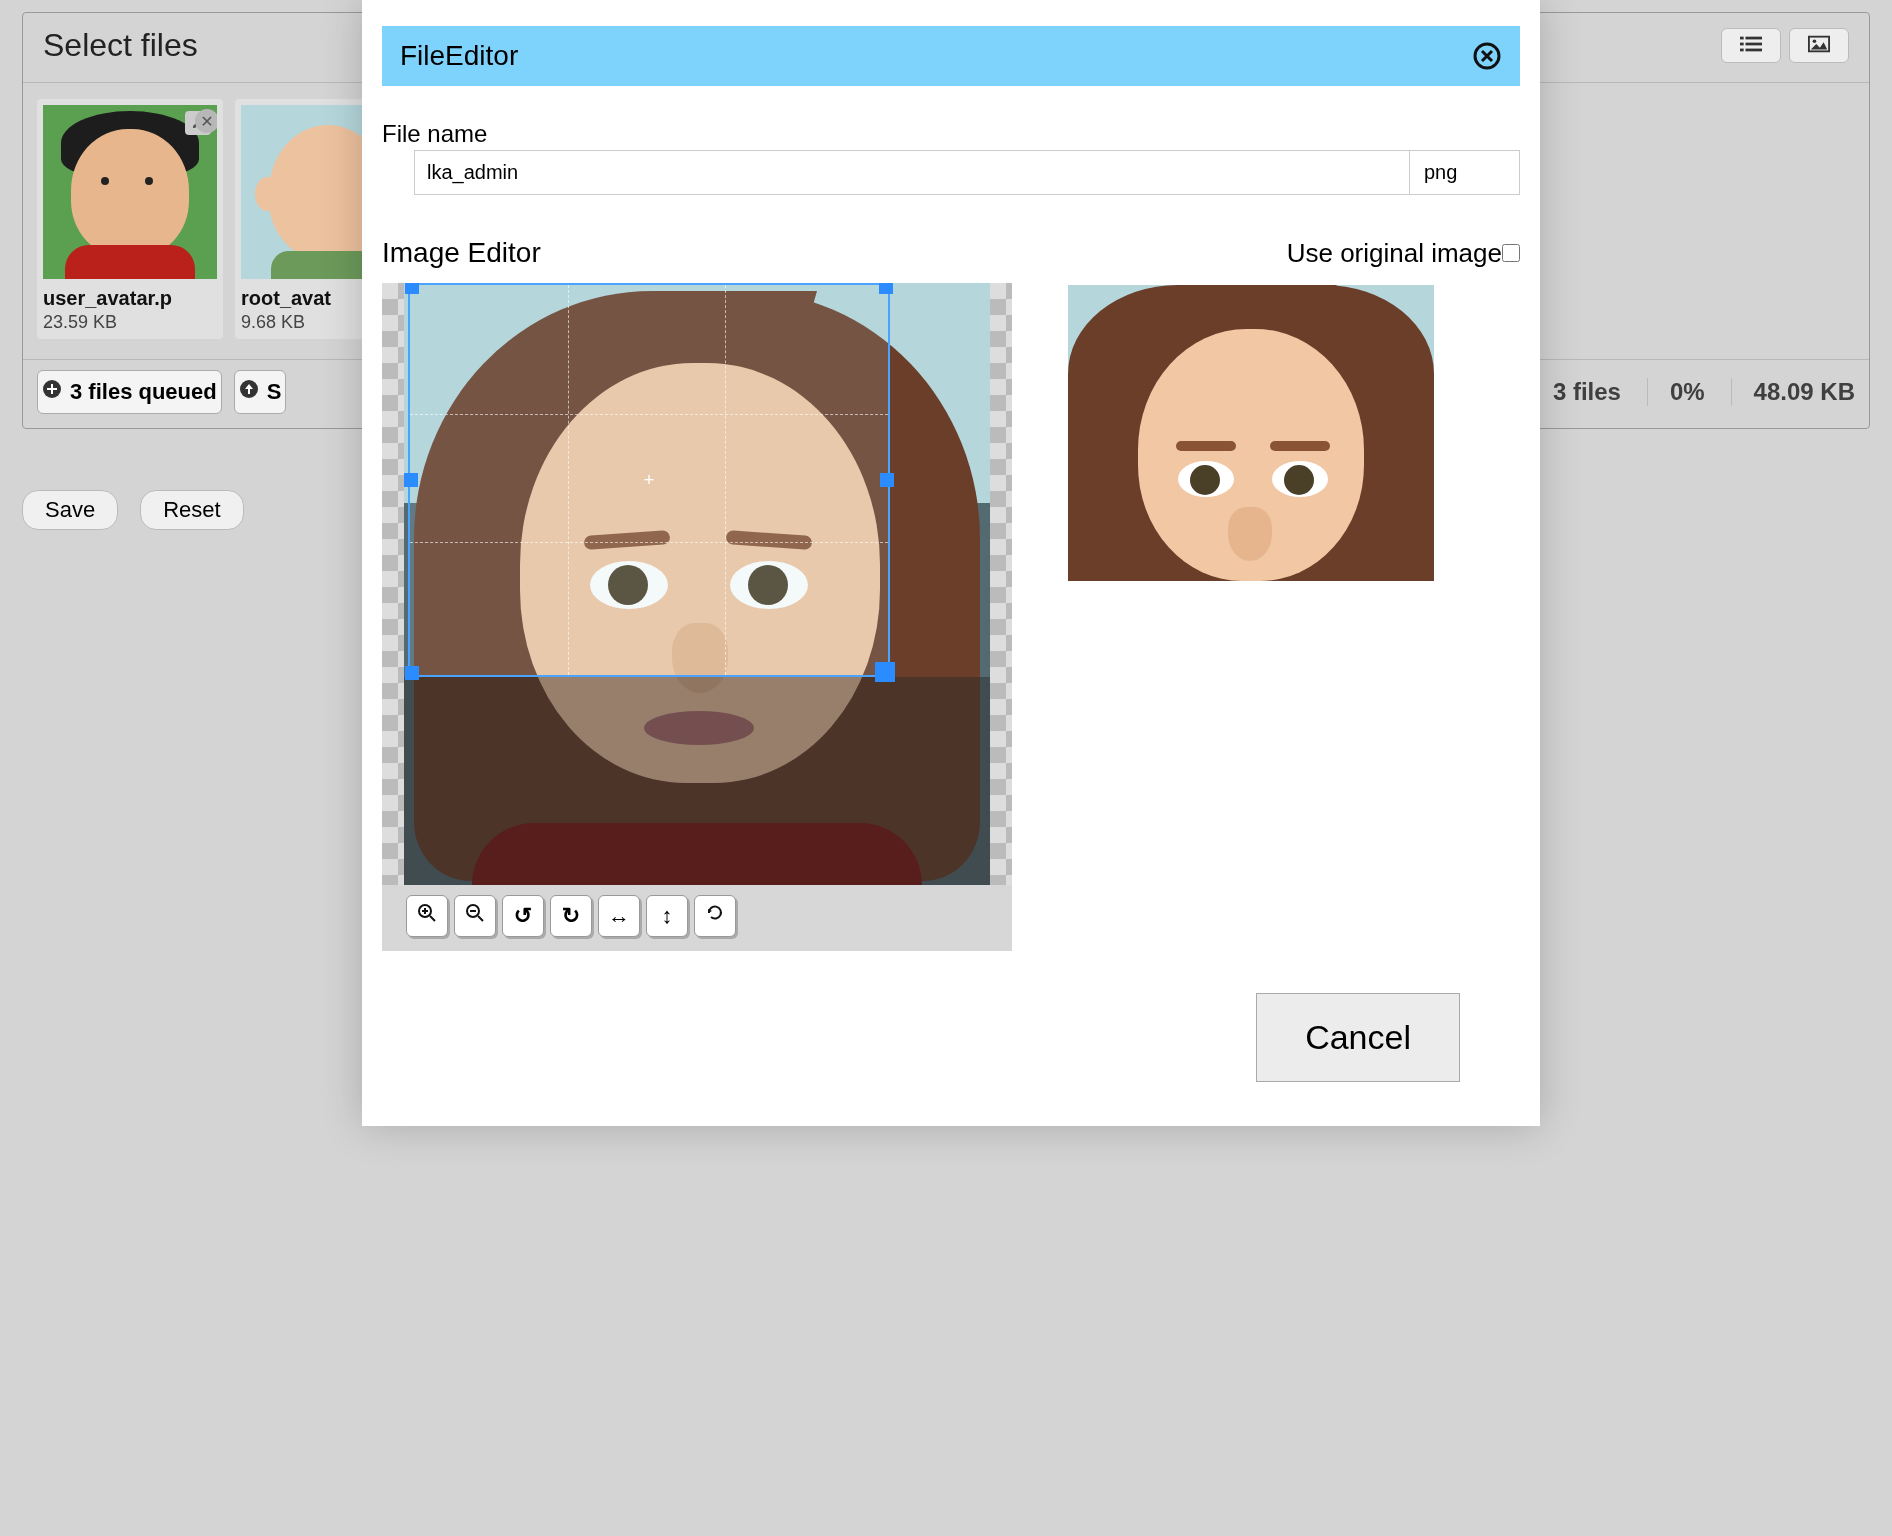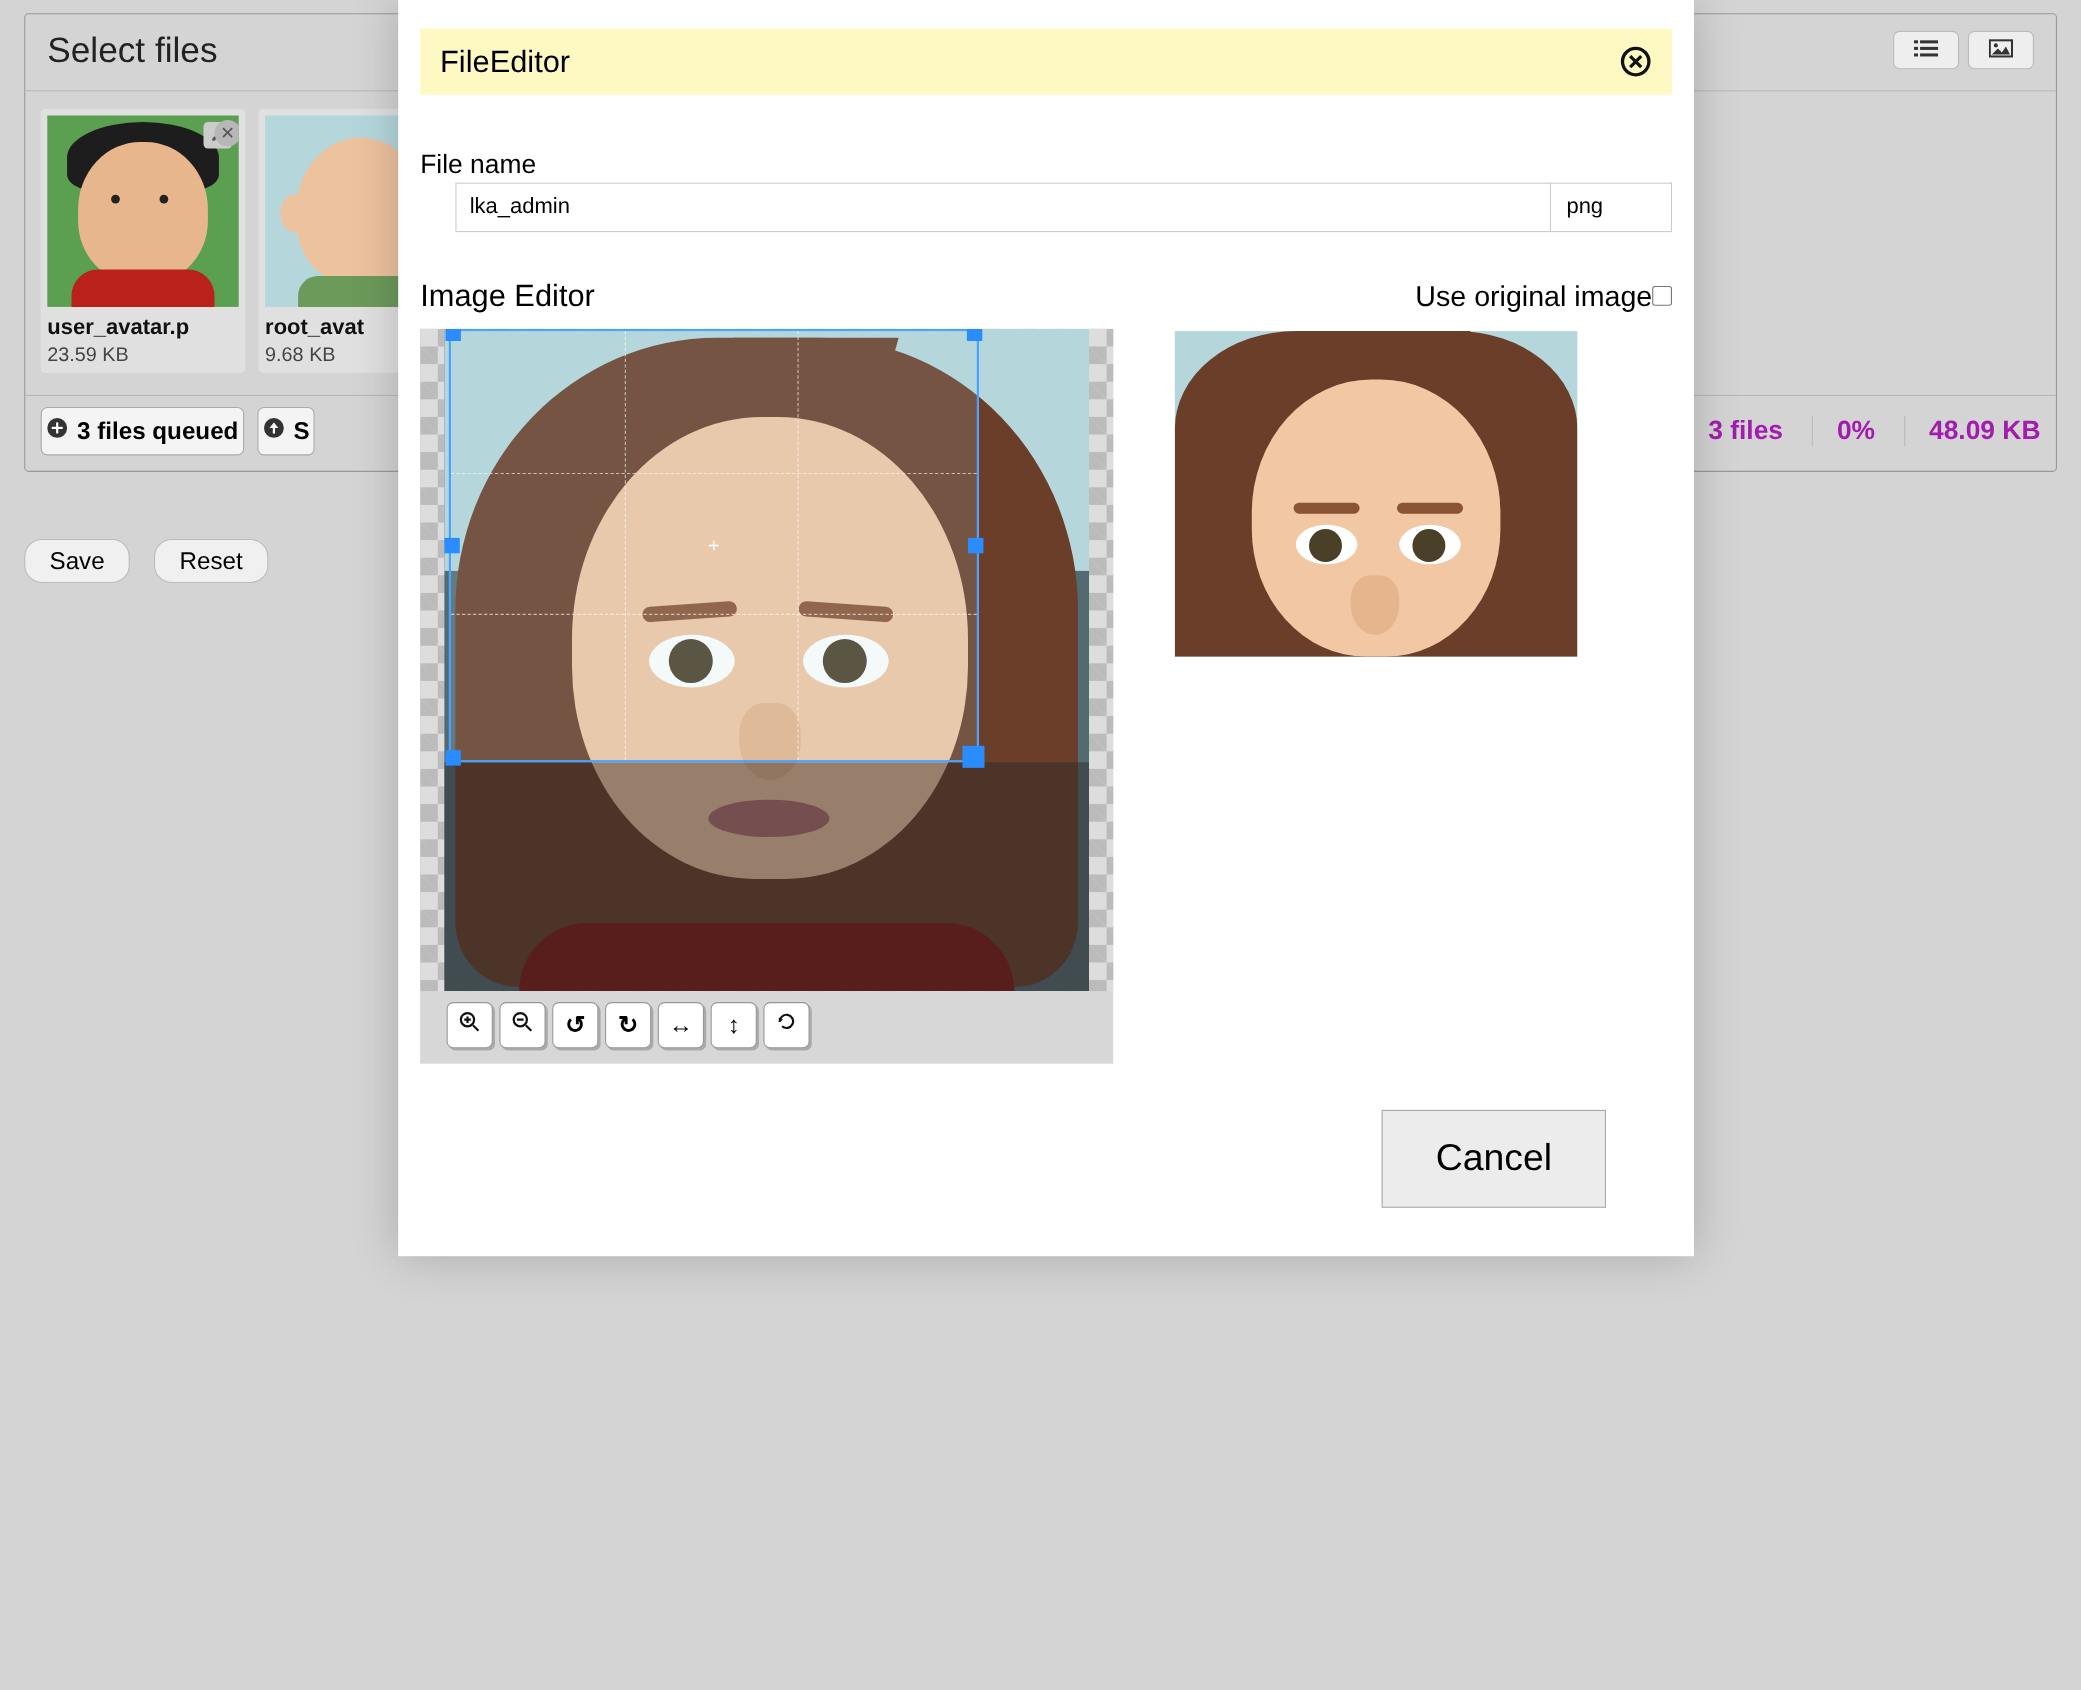--- a/index.html
+++ b/index.html
@@ -88,21 +88,21 @@
 .status-left { display:flex; gap: 12px; }
 .pill {
   background: #f4f4f4;
   border: 1px solid #aaa;
   border-radius: 6px;
   padding: 8px 4px;
   font-size: 22px;
   font-weight: 600;
   display:flex; align-items:center; gap: 8px;
 }
-.status-right { display:flex; gap: 26px; align-items:center; font-size:24px; font-weight:700; color:#a21caf;}
+.status-right { display:flex; gap: 26px; align-items:center; font-size:24px; font-weight:700; color:#404040;}
 .status-right span { border-left:1px solid #bbb; padding-left:22px; }
 .status-right span:first-child{border:none;padding-left:0;}
 
 .action-strip {
   position: absolute;
   top: calc(12px + 478px);
   left: 22px;
   display:flex; gap:22px;
 }
 .action-strip .btn {
@@ -114,22 +114,22 @@
 .modal {
   position: absolute;
   top: 0;
   left: 362px;
   width: 1178px;
   background: #fff;
   box-shadow: 0 0 40px rgba(0,0,0,0.2);
   padding-bottom: 44px;
 }
 .modal-header {
-  margin: 26px 20px 16px 20px;
-  background: #fef9c3;
+  margin: 26px 20px 0 20px;
+  background: #7dd3fc;
   padding: 14px 18px;
   display:flex; justify-content:space-between; align-items:center;
 }
 .modal-title { font-size: 28px; }
 .modal-close { width:30px;height:30px;cursor:pointer; }
 .modal-close svg{width:30px;height:30px;}
 
 .modal-body { padding: 34px 20px 0 20px; }
 .field-label { font-size: 24px; margin-bottom: 2px; }
 .field-row { display:flex;padding-left:32px; }

